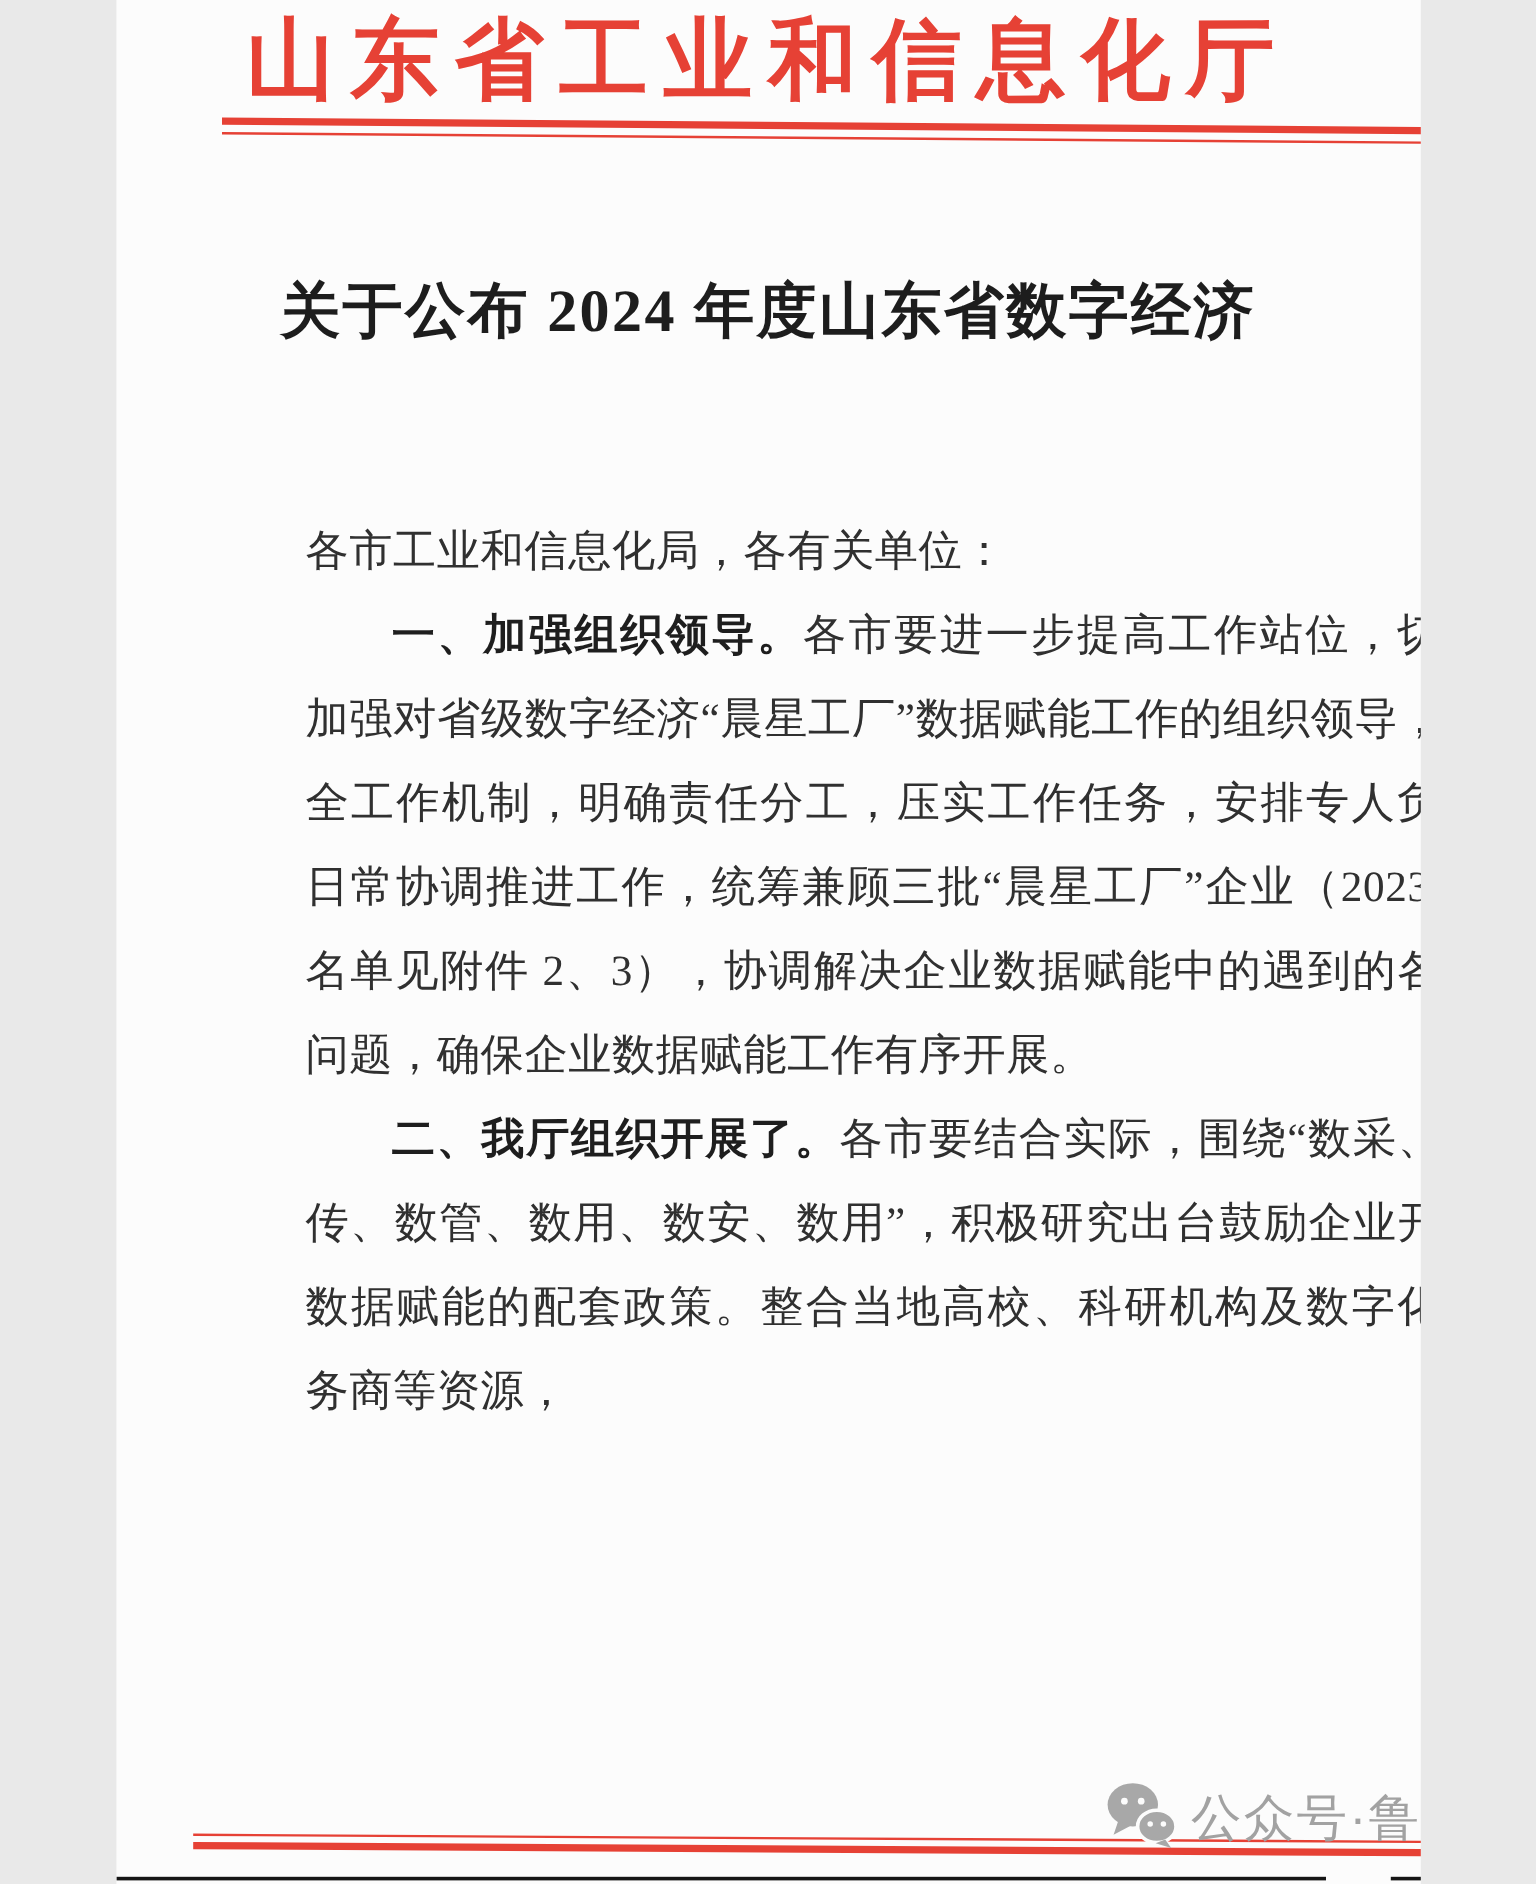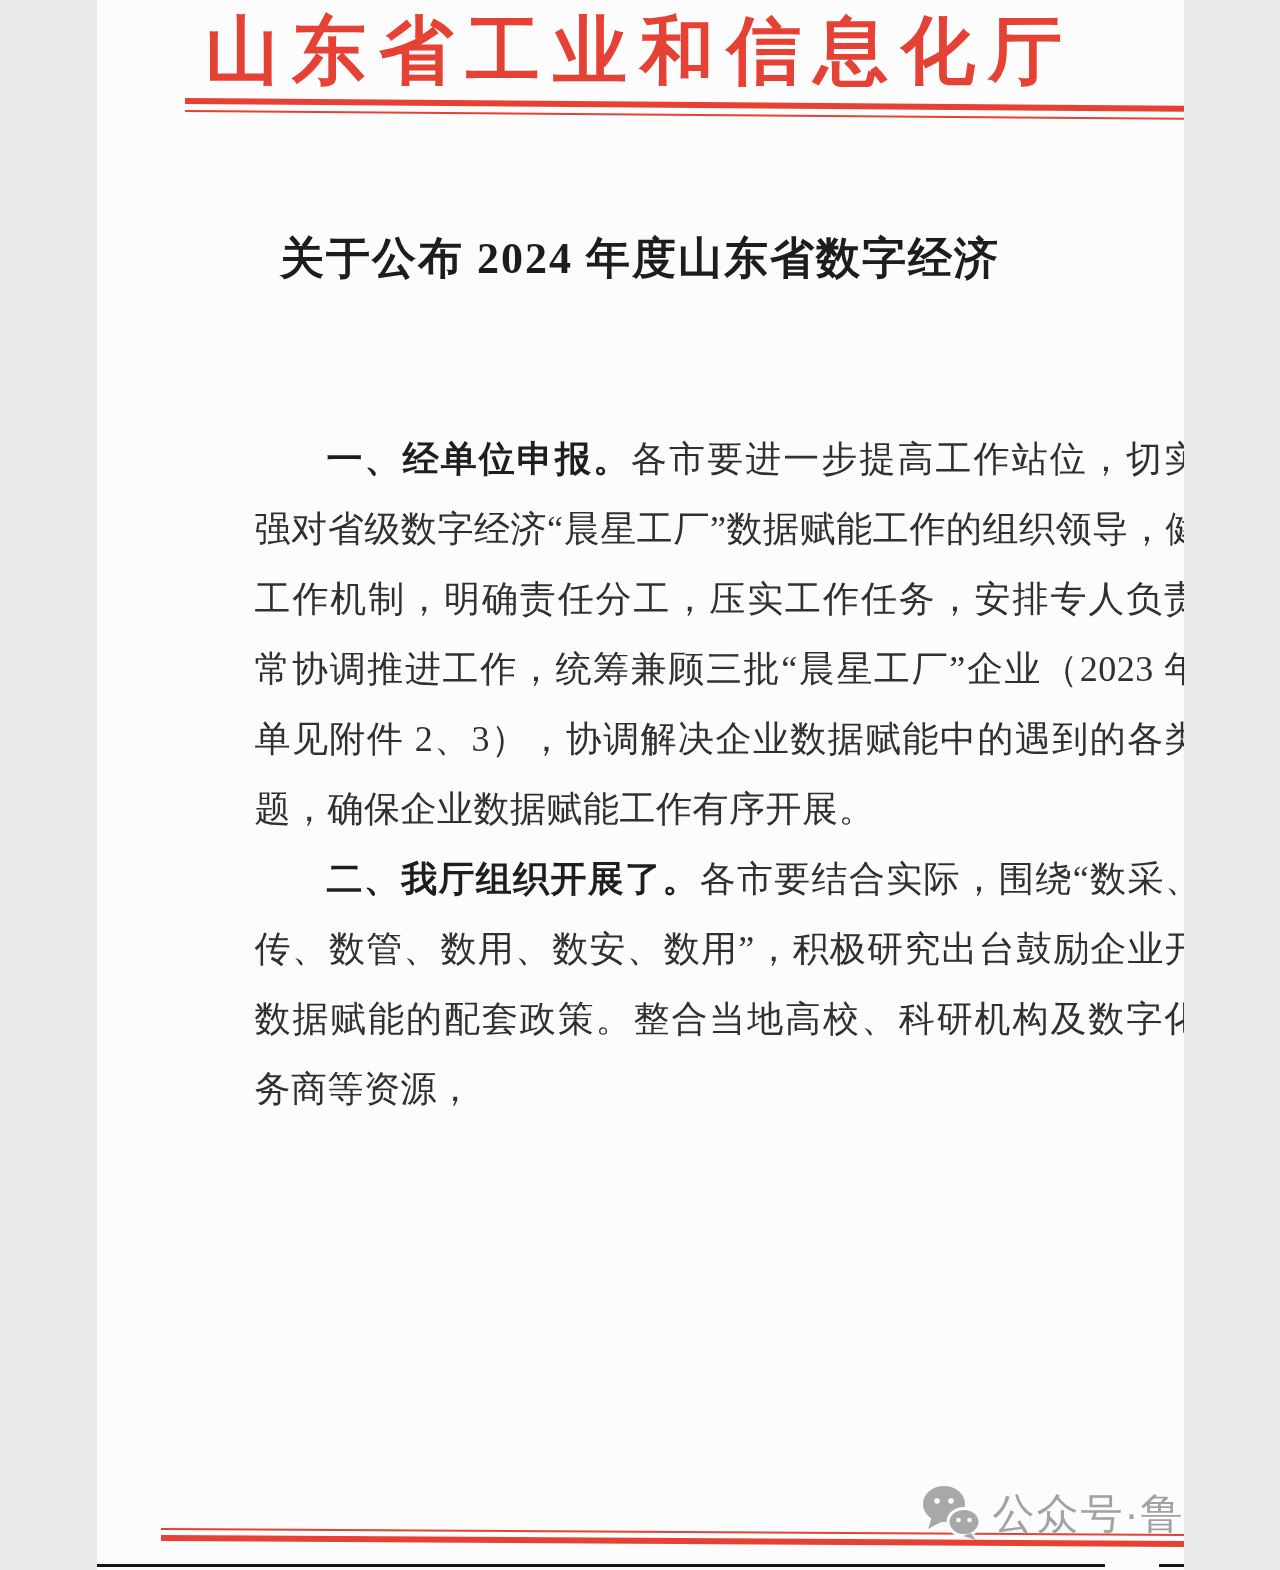--- a/index.html
+++ b/index.html
@@ -25,21 +25,21 @@
   .rule { position:absolute; background:#e64135; transform-origin:left center; }
   .rule-header-thick { top:98px;  left:88px;  width:1145px; height:6px; transform:rotate(0.45deg); }
   .rule-header-thin  { top:110px; left:88px;  width:1145px; height:2px; transform:rotate(0.45deg); }
   .rule-footer-thin  { top:1528px; left:64px; width:1152px; height:2px; transform:rotate(0.33deg); }
   .rule-footer-thick { top:1535px; left:64px; width:1152px; height:6px; transform:rotate(0.33deg); }
 
   
   .doc-title {
     position:absolute; top:222px; left:0; right:0;
     text-align:center;
-    font-size:44px; line-height:74px;
+    font-size:50px; line-height:74px;
     font-weight:700;
     letter-spacing:2px;
     color:#1d1d1d;
   }
 
   
   .doc-body {
     position:absolute; top:424px; left:158px;
     width:984px;
     font-size:36px; line-height:70px;
@@ -81,23 +81,24 @@
 
   <div class="agency-title">山东省工业和信息化厅</div>
   <div class="rule rule-header-thick"></div>
   <div class="rule rule-header-thin"></div>
 
   <div class="doc-title">
     <div>关于公布 2024 年度山东省数字经济</div>
   </div>
 
   <div class="doc-body">
+    <p class="salutation">各市工业和信息化局，各有关单位：</p>
 
 
-    <p class="para"><span class="lead">一、经单位申报。</span><span>各市要进一步提高工作站位，切实加强对省级数字经济“晨星工厂”数据赋能工作的组织领导，健全工作机制，明确责任分工，压实工作任务，安排专人负责日常协调推进工作，统筹兼顾三批“晨星工厂”企业（2023 年名单见附件 2、3），协调解决企业数据赋能中的遇到的各类问题，确保企业数据赋能工作有序开展。</span></p>
+    <p class="para"><span class="lead">一、加强组织领导。</span><span>各市要进一步提高工作站位，切实加强对省级数字经济“晨星工厂”数据赋能工作的组织领导，健全工作机制，明确责任分工，压实工作任务，安排专人负责日常协调推进工作，统筹兼顾三批“晨星工厂”企业（2023 年名单见附件 2、3），协调解决企业数据赋能中的遇到的各类问题，确保企业数据赋能工作有序开展。</span></p>
 
     <p class="para"><span class="lead">二、我厅组织开展了。</span><span>各市要结合实际，围绕“数采、数传、数管、数用、数安、数用”，积极研究出台鼓励企业开展数据赋能的配套政策。整合当地高校、科研机构及数字化服务商等资源，</span></p>
   </div>
 
   <div class="watermark">
     <span>
       <svg width="60" height="56" viewBox="0 0 60 56" aria-hidden="true">
         <ellipse cx="23" cy="20" rx="21" ry="18" fill="#a8a8a8"></ellipse>
         <path d="M11 33 L7 45 L22 37 Z" fill="#a8a8a8"></path>
         <circle cx="16" cy="17" r="2.8" fill="#fcfcfc"></circle>

